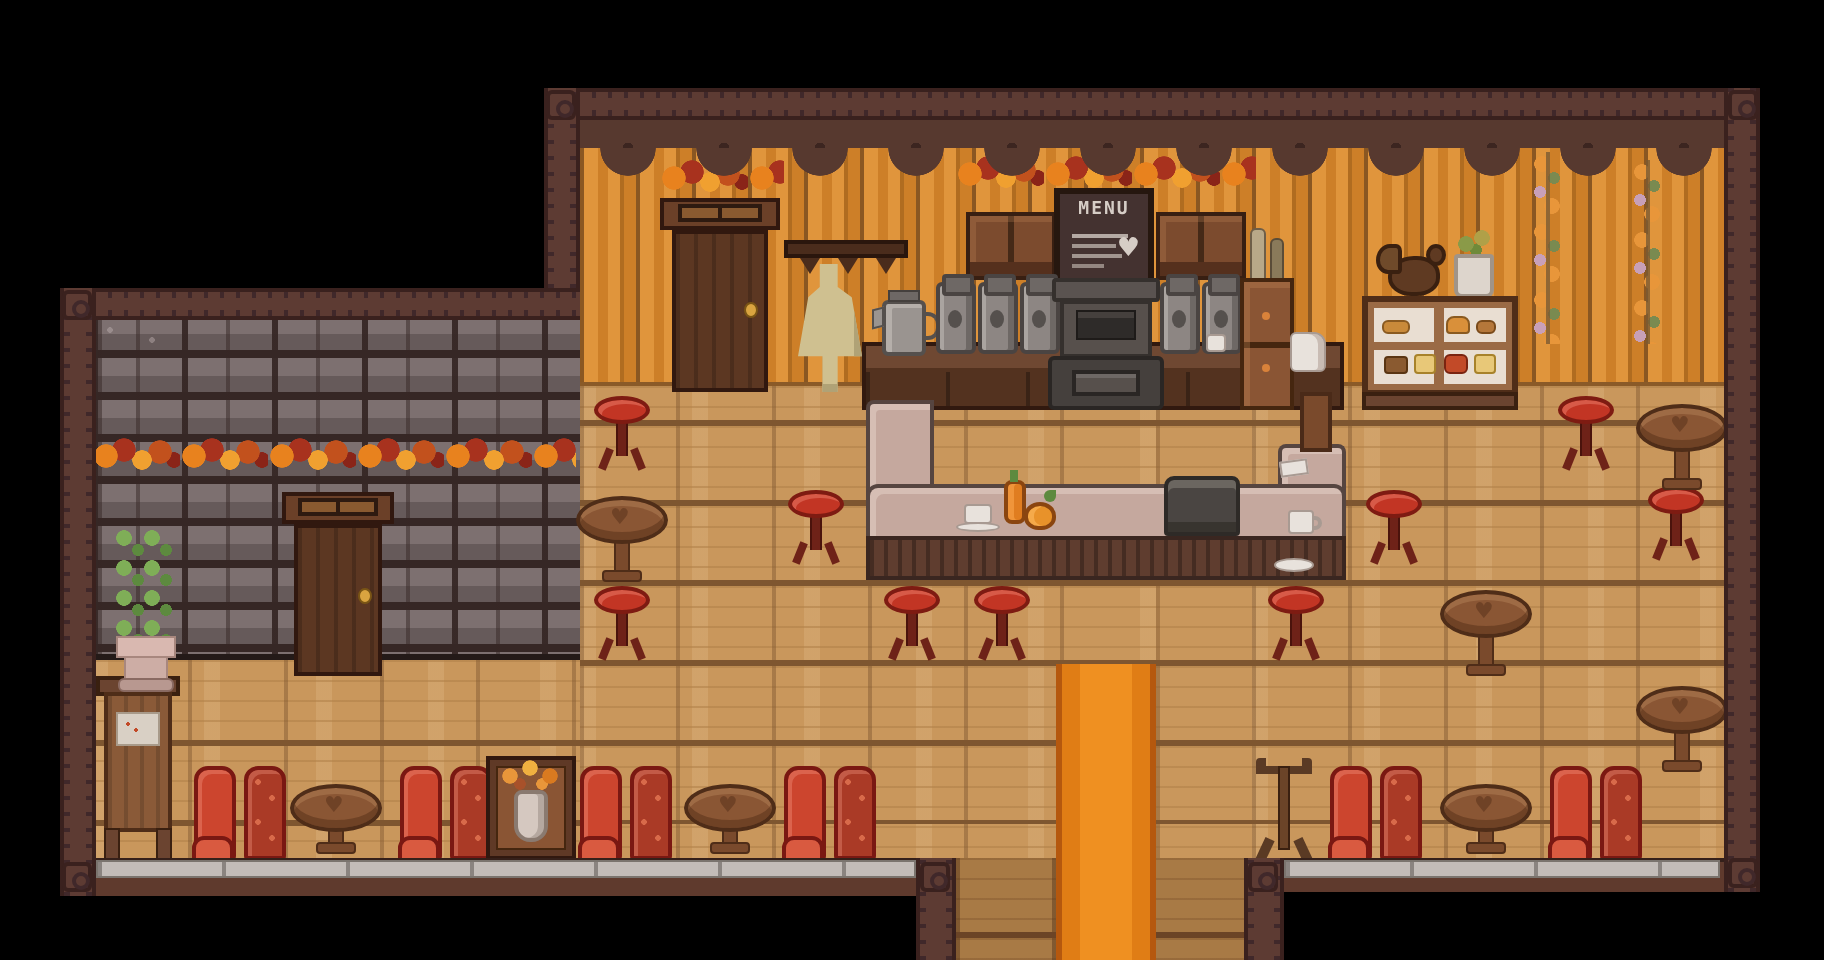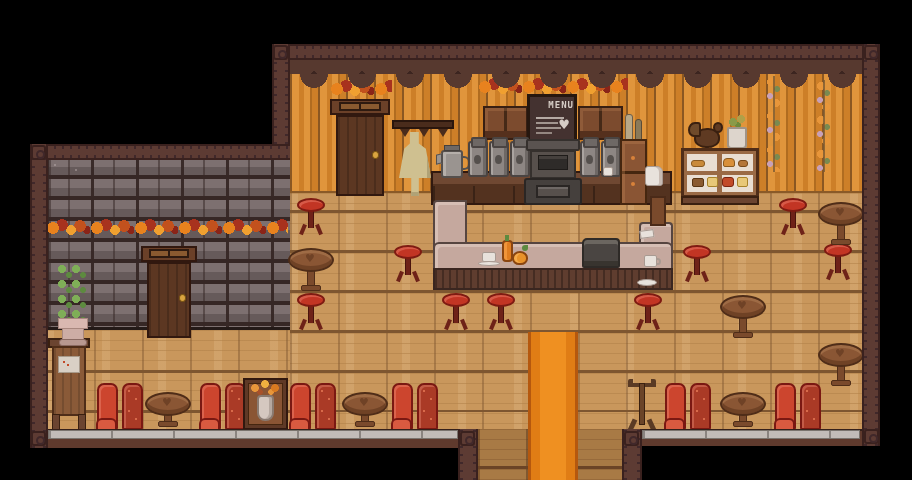--- a/index.html
+++ b/index.html
@@ -161,21 +161,21 @@
     <span style="left:27px;top:11px;width:0;height:0;border-left:5px solid transparent;border-right:5px solid transparent;border-top:8px solid #4a2c1c;"></span>
     <span style="left:46px;top:11px;width:0;height:0;border-left:5px solid transparent;border-right:5px solid transparent;border-top:8px solid #4a2c1c;"></span>
     <span style="left:7px;top:14px;width:32px;height:64px;background:#cfc090;
       clip-path:polygon(34% 0,62% 0,62% 18%,84% 26%,100% 72%,62% 72%,62% 100%,38% 100%,38% 72%,0 72%,16% 26%,34% 18%);
       box-shadow:inset -4px -4px 0 #b0a276;"></span>
   </div>
 
   <div class="cab" style="left:483px;top:106px;z-index:4;"></div>
   <div class="cab" style="left:578px;top:106px;z-index:4;"></div>
   <div style="left:527px;top:94px;width:50px;height:48px;background:#443230;border:3px solid #26170f;z-index:5;">
-    <span style="left:0;top:3px;width:100%;text-align:right;font-family:'DejaVu Sans Mono',monospace;font-size:9px;font-weight:bold;color:#d6cdc6;letter-spacing:1px;">MENU</span>
+    <span style="left:0;top:3px;width:100%;text-align:center;font-family:'DejaVu Sans Mono',monospace;font-size:9px;font-weight:bold;color:#d6cdc6;letter-spacing:1px;">MENU</span>
     <span style="left:6px;top:20px;width:28px;height:2px;background:#c9bfb8;opacity:.85;"></span>
     <span style="left:6px;top:25px;width:22px;height:2px;background:#c9bfb8;opacity:.7;"></span>
     <span style="left:6px;top:30px;width:25px;height:2px;background:#c9bfb8;opacity:.7;"></span>
     <span style="left:6px;top:35px;width:16px;height:2px;background:#c9bfb8;opacity:.6;"></span>
     <span style="right:4px;top:20px;font-size:13px;color:#d6cdc6;">♥</span>
   </div>
 
   <div style="left:431px;top:171px;width:241px;height:34px;border:2px solid #31190f;background:#6f4832;z-index:5;
     box-shadow:inset 0 -19px 0 #53321f;">
     <span style="left:0;bottom:0;width:100%;height:17px;

